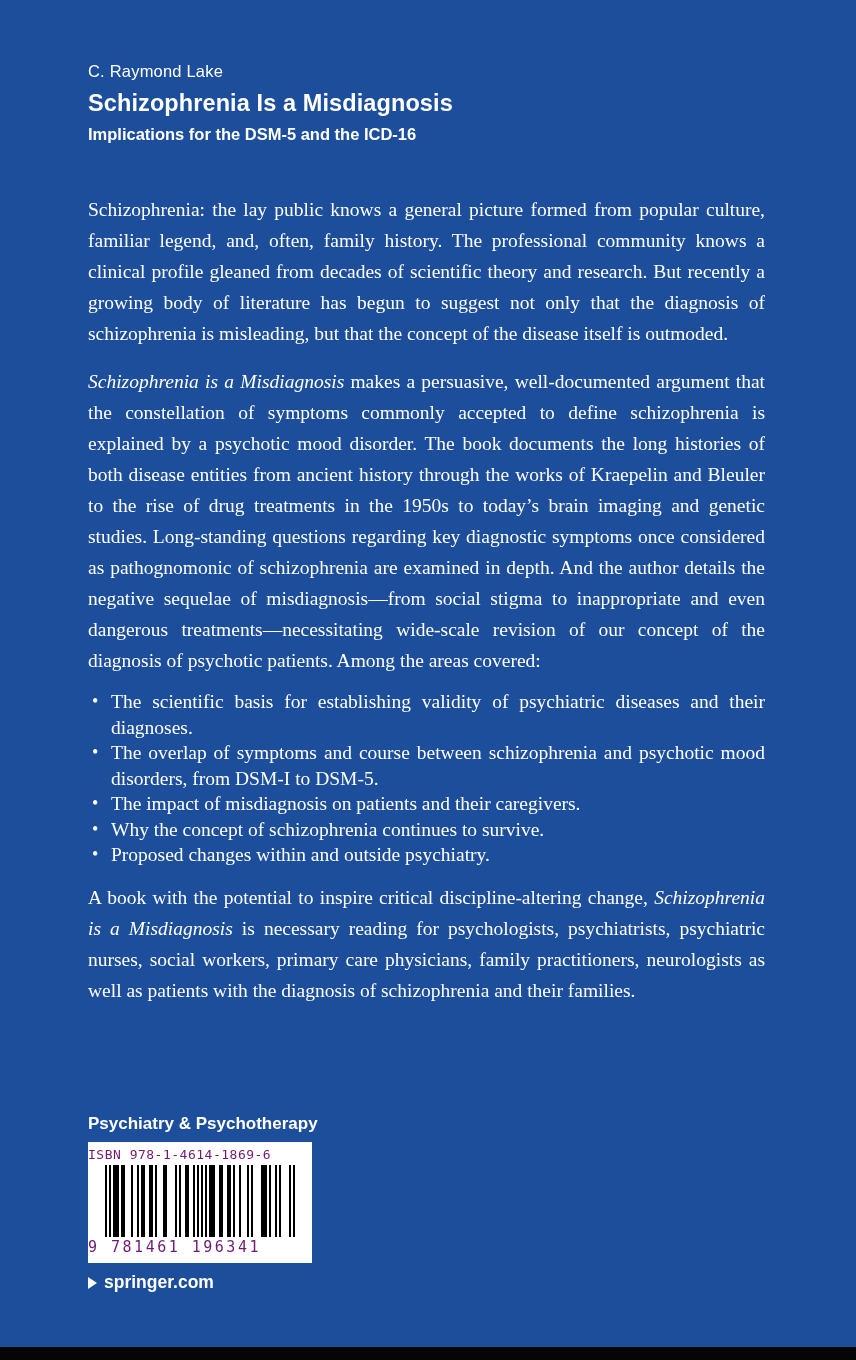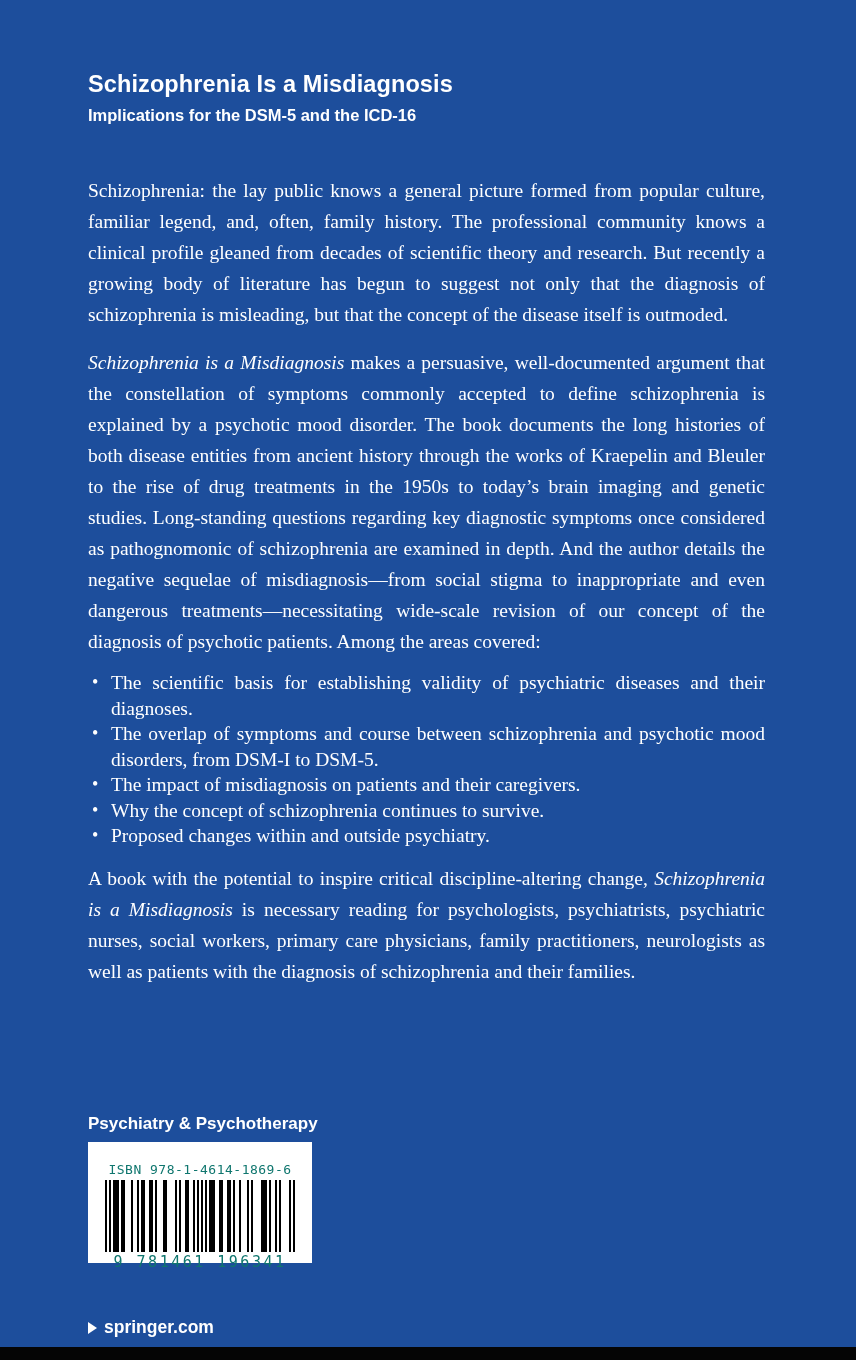--- a/index.html
+++ b/index.html
@@ -77,24 +77,24 @@
     font-weight: 700;
     margin: 0;
   }
   .barcode-box {
     position: absolute;
     left: 88px;
     top: 1142px;
     width: 224px;
     height: 121px;
     background: #ffffff;
-    color: #0f766e;
-    text-align: center;
+    color: #701a75;
+    text-align: left;
     box-sizing: border-box;
-    padding-top: 20px;
+    padding-top: 5px;
   }
   .isbn-label {
     font-family: "DejaVu Sans Mono", monospace;
     font-size: 13px;
     letter-spacing: 0.5px;
     white-space: nowrap;
   }
   .barcode-svg {
     display: block;
     margin: 3px auto 0 auto;
@@ -103,21 +103,21 @@
   .barcode-digits {
     font-family: "DejaVu Sans Mono", monospace;
     font-size: 15px;
     letter-spacing: 2.5px;
     margin-top: 1px;
     white-space: nowrap;
   }
   .publisher-line {
     position: absolute;
     left: 88px;
-    top: 1317px;
+    top: 1272px;
     display: flex;
     align-items: center;
     font-family: "Liberation Sans", sans-serif;
     font-size: 17.5px;
     font-weight: 700;
   }
   .springer-arrow {
     width: 0; height: 0;
     border-top: 6px solid transparent;
     border-bottom: 6px solid transparent;
@@ -132,20 +132,21 @@
     height: 13px;
     background: #050505;
   }
 </style>
 </head>
 <body>
 
 <div class="page">
 
   <div class="content">
+    <p class="author">C. Raymond Lake</p>
     <h1 class="title">Schizophrenia Is a Misdiagnosis</h1>
     <h2 class="subtitle">Implications for the DSM-5 and the ICD-16</h2>
 
     <p class="body-text para-1">Schizophrenia: the lay public knows a general picture formed from popular culture, familiar legend, and, often, family history. The professional community knows a clinical profile gleaned from decades of scientific theory and research. But recently a growing body of literature has begun to suggest not only that the diagnosis of schizophrenia is misleading, but that the concept of the disease itself is outmoded.</p>
 
     <p class="body-text para-2"><span class="italic">Schizophrenia is a Misdiagnosis</span><span> makes a persuasive, well-documented argument that the constellation of symptoms commonly accepted to define schizophrenia is explained by a psychotic mood disorder. The book documents the long histories of both disease entities from ancient history through the works of Kraepelin and Bleuler to the rise of drug treatments in the 1950s to today’s brain imaging and genetic studies. Long-standing questions regarding key diagnostic symptoms once considered as pathognomonic of schizophrenia are examined in depth. And the author details the negative sequelae of misdiagnosis—from social stigma to inappropriate and even dangerous treatments—necessitating wide-scale revision of our concept of the diagnosis of psychotic patients. Among the areas covered:</span></p>
 
     <ul class="bullets">
 
         <li class="bullet-item"><span>The scientific basis for establishing validity of psychiatric diseases and their diagnoses.</span></li>

